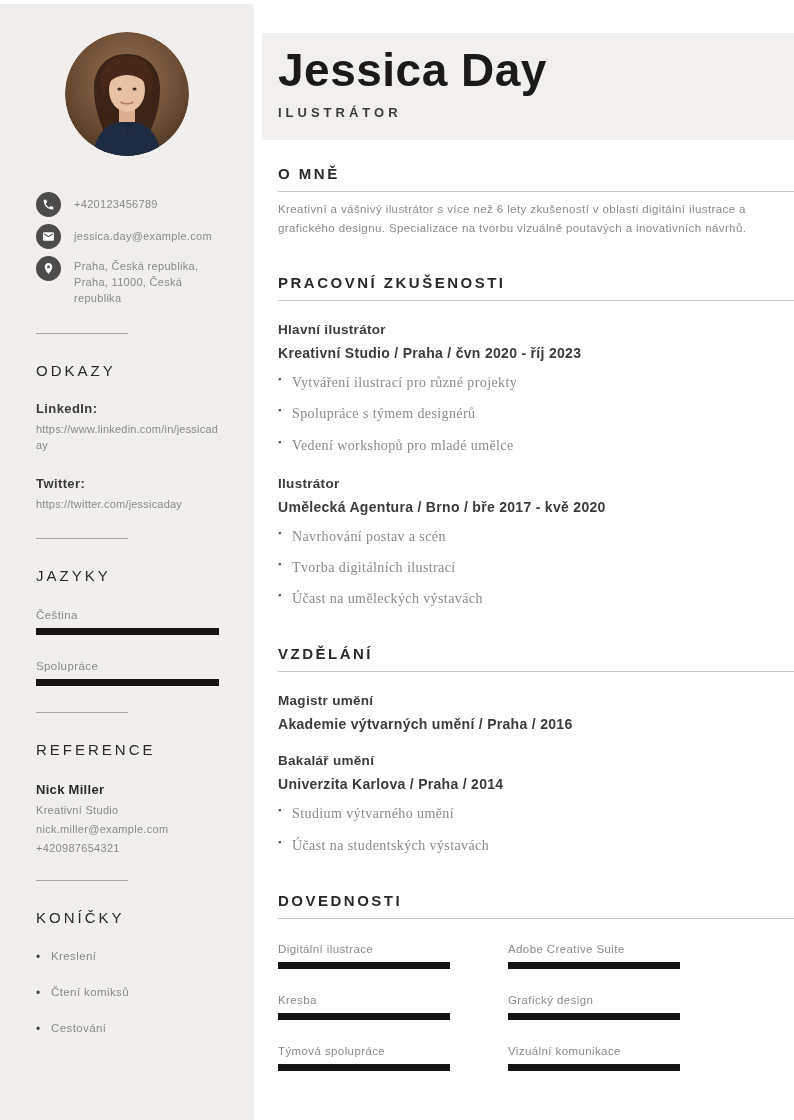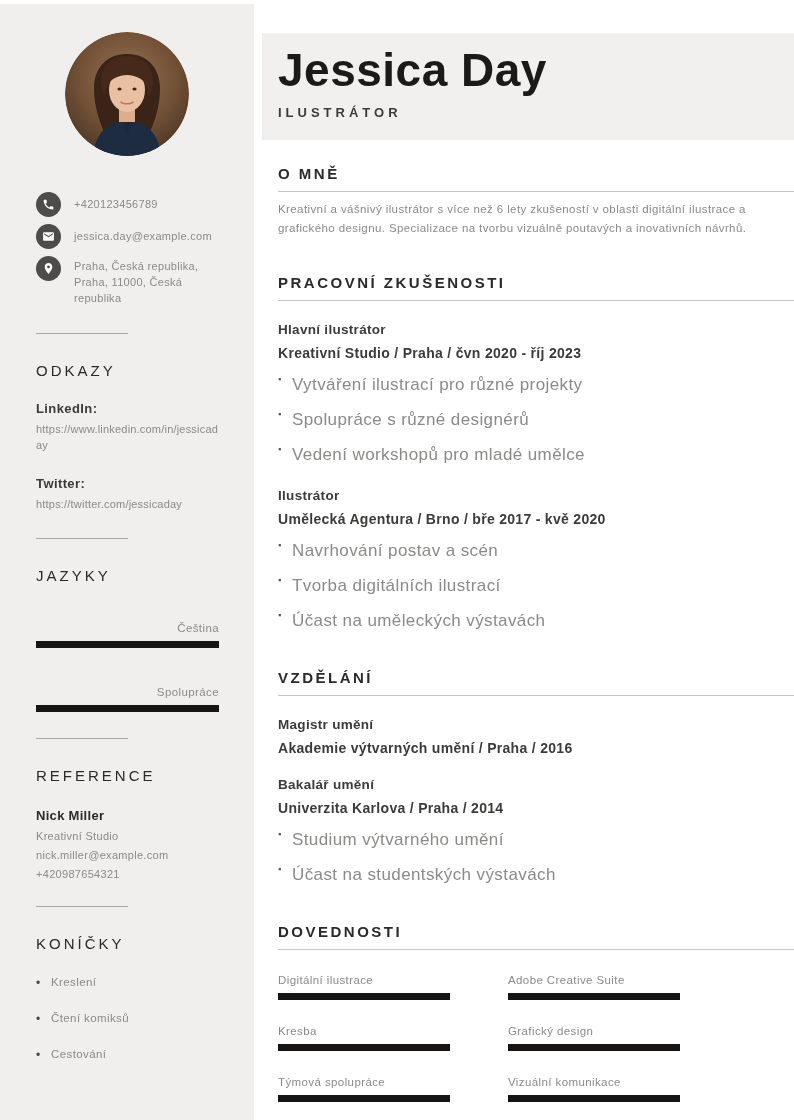--- a/index.html
+++ b/index.html
@@ -32,21 +32,21 @@
   .contact-row.multiline .contact-text{padding-top:3px;}
 
   .divider{border:none;border-top:1px solid var(--divider);width:92px;margin:26px 0 0 0;}
 
   .side-heading{font-size:15px;font-weight:400;letter-spacing:3px;color:var(--text-dark);margin-top:28px;}
 
   .link-item{margin-top:22px;}
   .link-label{font-size:13px;font-weight:600;color:var(--text-mid);letter-spacing:.4px;}
   .link-url{font-size:11px;color:var(--text-gray);margin-top:5px;width:186px;word-break:break-all;line-height:1.5;letter-spacing:.2px;}
 
-  .lang-item{margin-top:38px;width:183px;text-align:right;}
+  .lang-item{margin-top:25px;width:183px;}
   .lang-name{font-size:11.5px;color:var(--text-gray);letter-spacing:.4px;}
   .lang-bar{height:7px;background:var(--bar-black);margin-top:7px;}
 
   .ref-name{font-size:13px;font-weight:700;color:var(--text-dark);margin-top:24px;letter-spacing:.3px;}
   .ref-line{font-size:11px;color:var(--text-gray);margin-top:7px;letter-spacing:.3px;}
 
   .hobby-list{list-style:none;margin-top:14px;}
   .hobby-list li{font-size:11.5px;color:var(--text-gray);margin-top:24px;letter-spacing:.4px;position:relative;padding-left:15px;}
   .hobby-list li::before{content:"•";position:absolute;left:0;top:0;color:#4a4947;font-size:12px;}
 
@@ -61,21 +61,21 @@
   .section-rule{border:none;border-top:1px solid var(--rule);margin-top:9px;}
 
   .about-section{margin-top:25px;}
   .about-text{margin-top:8px;font-size:11.5px;line-height:1.62;color:var(--text-gray);letter-spacing:.4px;max-width:505px;}
 
   .exp-section{margin-top:37px;}
   .entry{margin-top:21px;}
   .entry-title{font-size:13.5px;font-weight:600;color:var(--text-mid);letter-spacing:.3px;}
   .entry-meta{font-size:14px;font-weight:600;color:var(--text-mid);margin-top:8px;letter-spacing:.3px;}
   .entry-bullets{list-style:none;margin-top:9px;}
-  .entry-bullets li{font-size:17px;color:var(--text-gray);letter-spacing:.4px;position:relative;padding-left:14px;margin-top:13px;line-height:1.3;}
+  .entry-bullets li{font-size:14px;color:var(--text-gray);letter-spacing:.4px;position:relative;padding-left:14px;margin-top:13px;line-height:1.3;font-family:Liberation Serif, serif;}
   .entry-bullets li::before{content:"▪";position:absolute;left:0;top:0;color:#55544f;font-size:9px;}
 
   .skills-grid{margin-top:24px;display:grid;grid-template-columns:172px 172px;column-gap:58px;row-gap:25px;}
   .skill-label{font-size:11.5px;color:var(--text-gray);letter-spacing:.4px;}
   .skill-bar{height:7px;background:var(--bar-black);margin-top:7px;}
 </style>
 </head>
 <body>
 
 <div class="page">
@@ -211,21 +211,21 @@
 
     <section class="section exp-section">
       <h2 class="section-heading">PRACOVNÍ ZKUŠENOSTI</h2>
       <hr class="section-rule">
 
       <div class="entry">
         <div class="entry-title">Hlavní ilustrátor</div>
         <div class="entry-meta">Kreativní Studio / Praha / čvn 2020 - říj 2023</div>
         <ul class="entry-bullets">
           <li>Vytváření ilustrací pro různé projekty</li>
-          <li>Spolupráce s různé designérů</li>
+          <li>Spolupráce s týmem designérů</li>
           <li>Vedení workshopů pro mladé umělce</li>
         </ul>
       </div>
 
       <div class="entry">
         <div class="entry-title">Ilustrátor</div>
         <div class="entry-meta">Umělecká Agentura / Brno / bře 2017 - kvě 2020</div>
         <ul class="entry-bullets">
           <li>Navrhování postav a scén</li>
           <li>Tvorba digitálních ilustrací</li>

